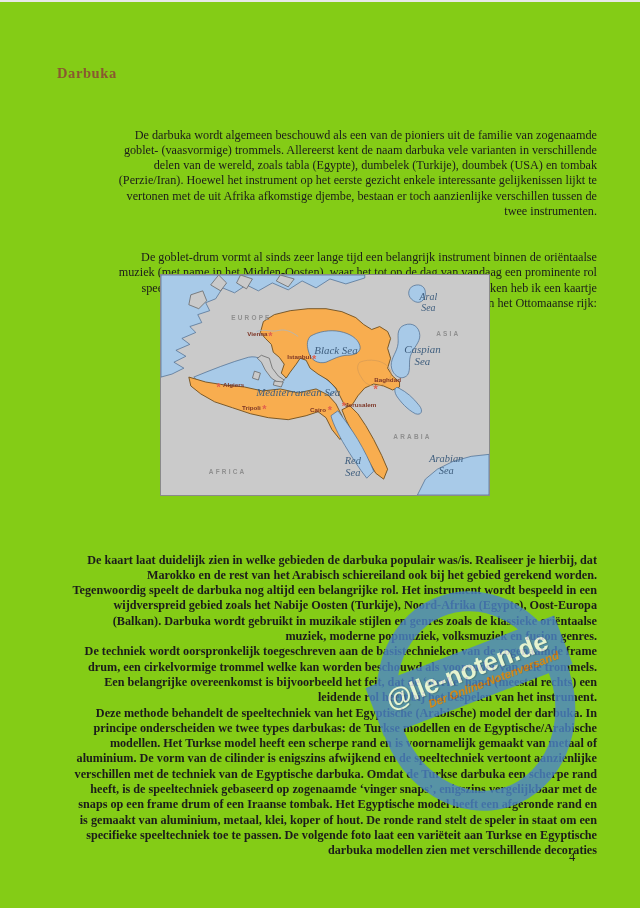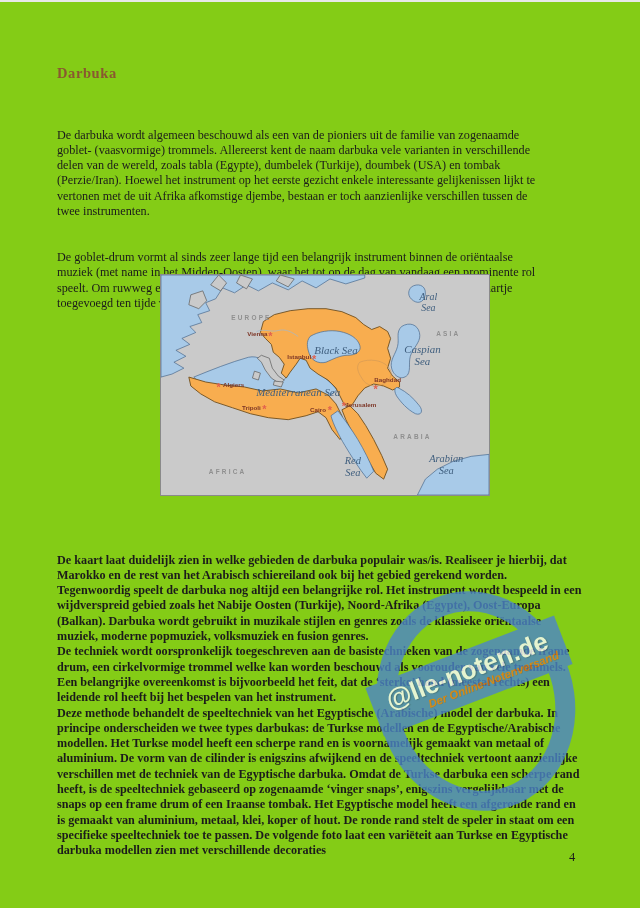--- a/index.html
+++ b/index.html
@@ -5,21 +5,21 @@
   html,body{margin:0;padding:0;background:#e8e8e8;}
   .page{
     position:relative;width:640px;height:908px;background:#84cc16;
     font-family:"Liberation Serif",serif;color:#1b1b1b;overflow:hidden;
     margin:2px auto;
   }
   .heading{
     position:absolute;left:57px;top:63px;
     font-size:14.5px;font-weight:bold;letter-spacing:0.6px;color:#8a5730;
   }
-  .bodytext{position:absolute;left:57px;width:540px;font-size:12.2px;line-height:15.3px;white-space:pre;}
+  .bodytext{position:absolute;left:57px;width:540px;font-size:12.2px;line-height:15.3px;white-space:pre;text-align:right;}
   .block-top{top:95px;}
   .block-bottom{top:520px;font-weight:bold;}
   .para{margin:0;padding:0;}
   
   .map-wrap{
     position:absolute;left:160px;top:272px;width:330px;height:222px;
     border:1px solid #8a8a8a;box-sizing:border-box;
   }
   .map-wrap svg{display:block;width:100%;height:100%;}
   .sea{fill:#a8cae8;stroke:#49688d;stroke-width:0.7;}

